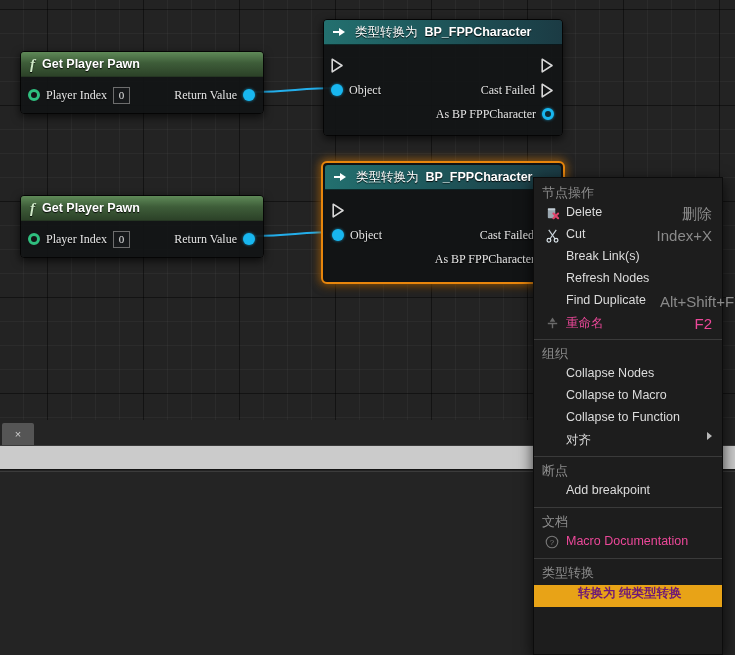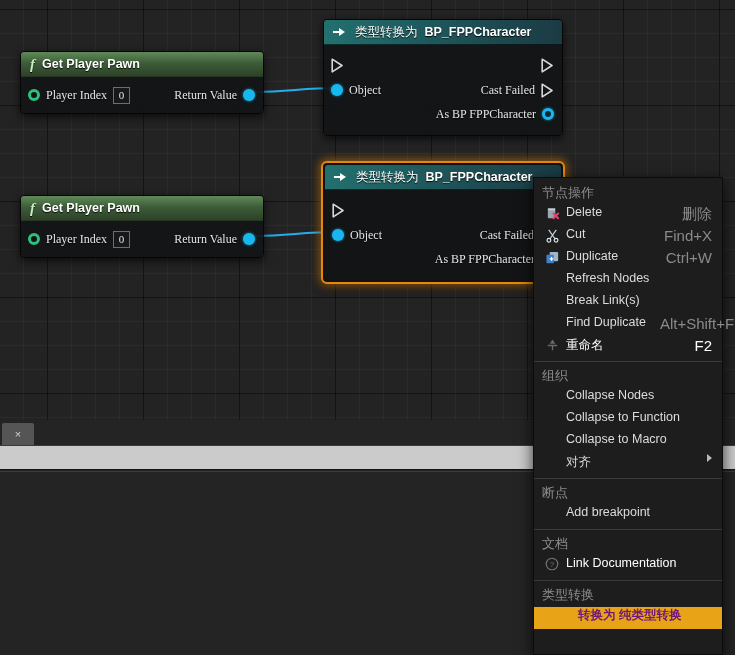--- a/index.html
+++ b/index.html
@@ -177,21 +177,21 @@
     position: relative;
   }
   .mi .ico {
     width: 20px; height: 16px; margin-right: 4px;
     display: inline-flex; align-items: center; justify-content: center;
     flex: 0 0 20px;
   }
   .mi .ico.blank { }
   .mi .lbl { flex: 1 1 auto; white-space: nowrap; }
   .mi .sc { color: #8a8a8a; font-size: 15px; margin-left: 14px; white-space: nowrap; }
-  .mi.disabled .lbl, .mi.disabled .sc { color: #ffffff; }
+  .mi.disabled .lbl, .mi.disabled .sc { color: #ec4899; }
   .mi.highlight {
     background: #e8a317;
   }
   .mi.highlight .lbl {
     color: #701a75; font-weight: bold; padding-left: 12px;
   }
   .mi .arrow {
     width: 0; height: 0;
     border-left: 5px solid #b9b9b9;
     border-top: 4px solid transparent;
@@ -361,40 +361,29 @@
       </div>
       <div class="mi">
         <span class="ico">
           <svg width="15" height="15" viewBox="0 0 16 16">
             <path d="M4 2 L11 12 M12 2 L5 12" stroke="#c9d3da" stroke-width="1.3"></path>
             <circle cx="4.2" cy="13" r="2" fill="none" stroke="#d9e2e8" stroke-width="1.3"></circle>
             <circle cx="11.8" cy="13" r="2" fill="none" stroke="#d9e2e8" stroke-width="1.3"></circle>
           </svg>
         </span>
         <span class="lbl">Cut</span>
-        <span class="sc">Find+X</span>
-      </div>
-      <div class="mi">
-        <span class="ico">
-          <svg width="15" height="15" viewBox="0 0 16 16">
-            <rect x="5" y="2" width="9" height="10" rx="1" fill="#9fb6c9"></rect>
-            <rect x="1.5" y="5" width="8" height="9" rx="1" fill="#3f7fd0"></rect>
-            <path d="M5.5 9.5 h3 M7 8 v3" stroke="#fff" stroke-width="1.4" stroke-linecap="round"></path>
-          </svg>
-        </span>
-        <span class="lbl">Duplicate</span>
-        <span class="sc">Ctrl+W</span>
+        <span class="sc">Index+X</span>
+      </div>
+      <div class="mi">
+        <span class="ico blank"></span>
+        <span class="lbl">Break Link(s)</span>
       </div>
       <div class="mi">
         <span class="ico blank"></span>
         <span class="lbl">Refresh Nodes</span>
-      </div>
-      <div class="mi">
-        <span class="ico blank"></span>
-        <span class="lbl">Break Link(s)</span>
       </div>
       <div class="mi">
         <span class="ico blank"></span>
         <span class="lbl">Find Duplicate</span>
         <span class="sc">Alt+Shift+F</span>
       </div>
       <div class="mi disabled">
         <span class="ico">
           <svg width="15" height="15" viewBox="0 0 16 16">
             <path d="M8 1.5 L11 6 H5 Z" fill="#6a6a6a"></path>
@@ -405,25 +394,25 @@
         <span class="sc">F2</span>
       </div>
       <div class="mi-sep"></div>
       <div class="mi-section">组织</div>
       <div class="mi">
         <span class="ico blank"></span>
         <span class="lbl">Collapse Nodes</span>
       </div>
       <div class="mi">
         <span class="ico blank"></span>
+        <span class="lbl">Collapse to Macro</span>
+      </div>
+      <div class="mi">
+        <span class="ico blank"></span>
         <span class="lbl">Collapse to Function</span>
-      </div>
-      <div class="mi">
-        <span class="ico blank"></span>
-        <span class="lbl">Collapse to Macro</span>
       </div>
       <div class="mi">
         <span class="ico blank"></span>
         <span class="lbl">对齐</span>
         <span class="arrow"></span>
       </div>
       <div class="mi-sep"></div>
       <div class="mi-section">断点</div>
       <div class="mi">
         <span class="ico blank"></span>
@@ -431,21 +420,21 @@
       </div>
       <div class="mi-sep"></div>
       <div class="mi-section">文档</div>
       <div class="mi disabled">
         <span class="ico">
           <svg width="14" height="14" viewBox="0 0 16 16">
             <circle cx="8" cy="8" r="6.6" fill="none" stroke="#777" stroke-width="1.3"></circle>
             <text x="8" y="11.4" font-size="9" fill="#777" text-anchor="middle" font-family="Liberation Sans, sans-serif">?</text>
           </svg>
         </span>
-        <span class="lbl">Link Documentation</span>
+        <span class="lbl">Macro Documentation</span>
       </div>
       <div class="mi-sep"></div>
       <div class="mi-section">类型转换</div>
       <div class="mi highlight">
         <span class="ico blank"></span>
         <span class="lbl">转换为 纯类型转换</span>
       </div>
     </div>
 
 </div>

